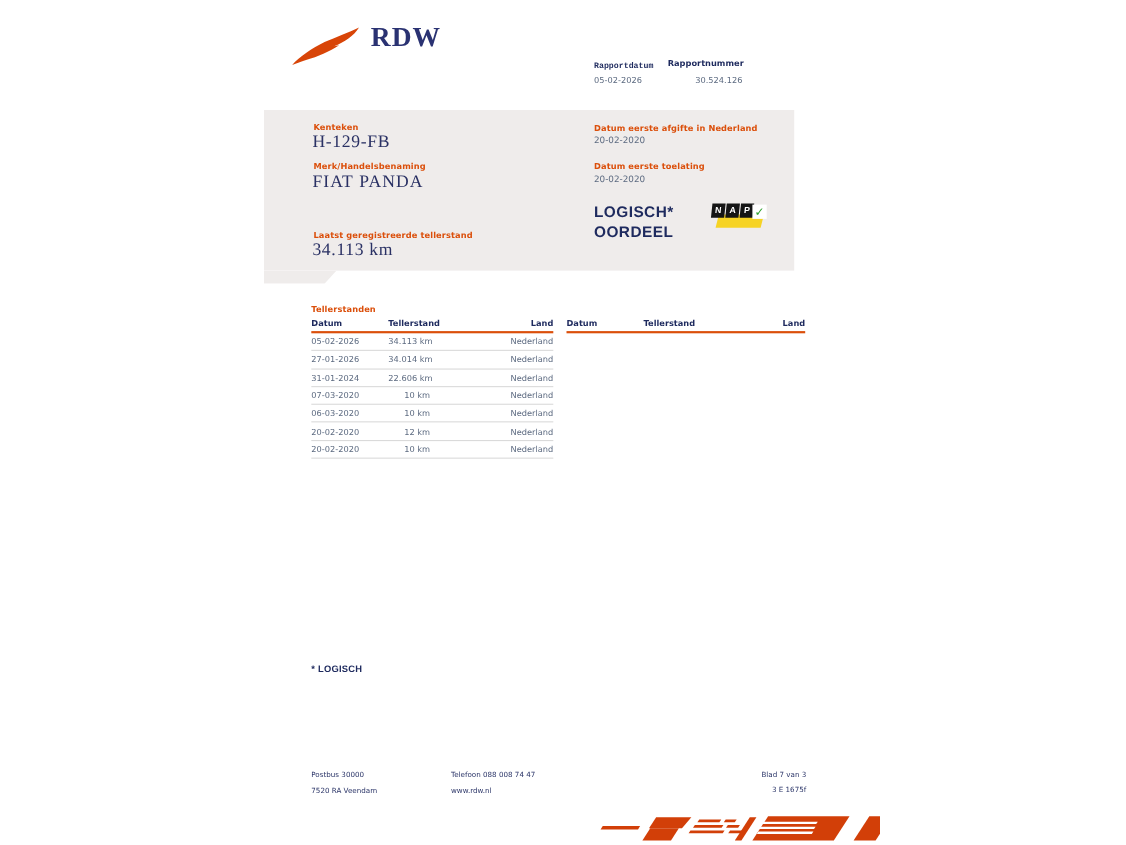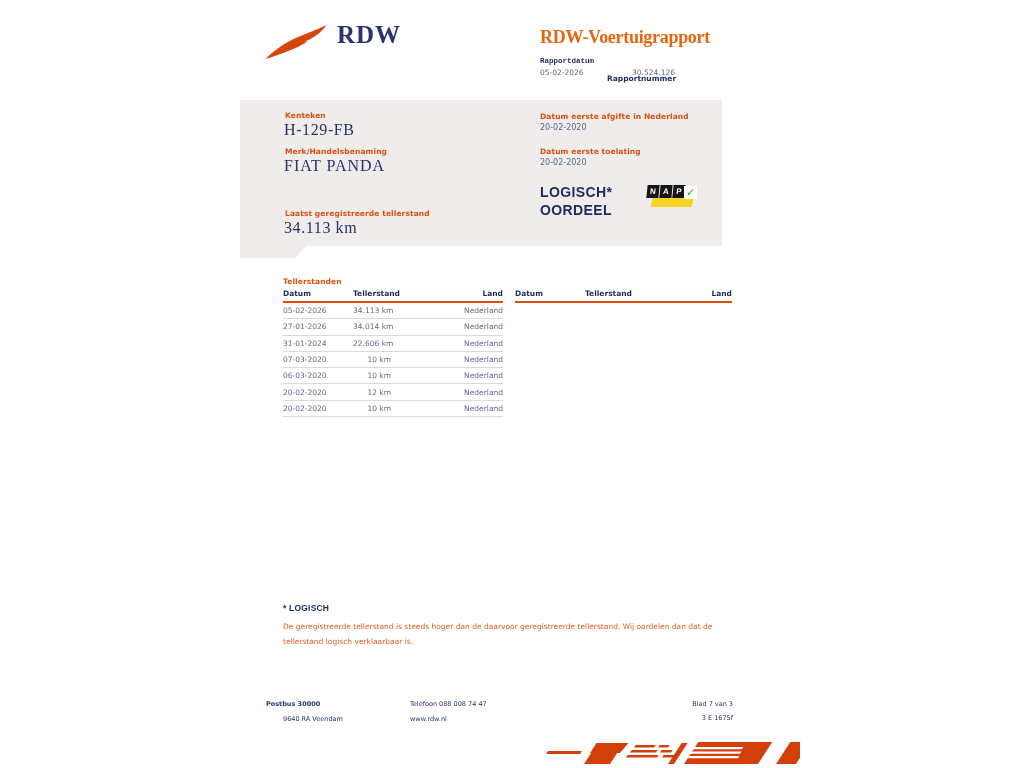--- a/index.html
+++ b/index.html
@@ -7,21 +7,21 @@
         font-family:"DejaVu Sans",sans-serif;border-radius:19px;}
   .abs{position:absolute;}
 
   
   .logo-feather{left:260px;top:24px;width:72px;height:38px;}
   .logo-text{left:337px;top:21px;font:600 25px "Liberation Serif",serif;color:#2a3272;letter-spacing:1px;}
   .report-title{left:540px;top:27px;margin:0;font:700 18px "Liberation Serif",serif;
                 color:#e8650f;letter-spacing:-.3px;white-space:nowrap;}
   .meta-label{font:700 7.5px "DejaVu Sans",sans-serif;color:#1e2a5e;white-space:nowrap;}
   .meta-value{font:400 7.5px "DejaVu Sans",sans-serif;color:#5c6a80;white-space:nowrap;}
-  .m-rd-l{left:540px;top:57px;font-family:Liberation Mono, monospace;} .m-rn-l{left:607px;top:74px;}
+  .m-rd-l{left:540px;top:57px;font-family:Liberation Mono, monospace;} .m-rn-l{left:607px;top:53px;}
   .m-rd-v{left:540px;top:68px;} .m-rn-v{left:607px;top:68px;margin-left:25px;}
 
   
   .panel{left:240px;top:100px;width:482px;height:146px;background:#efeceb;}
   .panel-tab{left:240px;top:246px;width:66px;height:12px;background:#efeceb;
              clip-path:polygon(0 0,100% 0,calc(100% - 11px) 100%,0 100%);}
   .field-label{font:700 7.5px "DejaVu Sans",sans-serif;color:#db4f0b;letter-spacing:.1px;white-space:nowrap;}
   .big-value{font:400 16px "Liberation Serif",serif;color:#2a3164;letter-spacing:.6px;white-space:nowrap;}
   .small-value{font:400 8px "DejaVu Sans",sans-serif;color:#5c6a80;white-space:nowrap;}
   .p-kent-l{left:285px;top:111px;} .p-kent-v{left:284px;top:121px;}
@@ -56,39 +56,38 @@
   .trow .c2{text-align:right;white-space:nowrap;}
   .trow .c3{text-align:right;margin-left:16px;}
 
   
   .footnote-title{left:283px;top:603px;font:700 8.5px "Liberation Sans",sans-serif;color:#1e2a5e;letter-spacing:.2px;}
   .footnote-text{left:283px;top:619px;width:434px;font:400 7.5px "DejaVu Sans",sans-serif;
                  color:#e06023;line-height:15px;}
 
   
   .footer-text{font:400 6.5px "DejaVu Sans",sans-serif;color:#2b3568;white-space:nowrap;}
-  .f-a1{left:266px;top:700px;font-weight:bold;} .f-a2{left:283px;top:715px;}
+  .f-a1{left:283px;top:700px;} .f-a2{left:283px;top:715px;}
   .f-p{left:410px;top:700px;}  .f-w{left:410px;top:715px;}
   .f-page{left:633px;top:700px;width:100px;text-align:right;}
   .f-code{left:633px;top:714px;width:100px;text-align:right;}
 
   .deco{left:540px;top:738px;width:260px;height:30px;}
 </style>
 </head>
 <body>
 
 <div class="page">
 
   <svg class="abs logo-feather" viewBox="0 0 70 40">
     <path fill="#d84508" d="M3 37 C10 29 22 21 34 15 C45 10 57 6 67 1 C62 9 53 15 43 19 L48 18 C39 24 27 29 17 32 C11 34 6 36 3 37 Z"></path>
     <path fill="#d84508" d="M40 14 L58 6 C53 12 47 15 40 17 Z"></path>
   </svg>
   <span class="abs logo-text">RDW</span>
 
-  <h1 class="abs report-title">RDW-Voertuigrapport</h1>
   <span class="abs meta-label m-rd-l">Rapportdatum</span>
   <span class="abs meta-label m-rn-l">Rapportnummer</span>
   <span class="abs meta-value m-rd-v">05-02-2026</span>
   <span class="abs meta-value m-rn-v">30.524.126</span>
 
   <div class="abs panel"></div>
   <div class="abs panel-tab"></div>
 
   <span class="abs field-label p-kent-l">Kenteken</span>
   <span class="abs big-value p-kent-v">H-129-FB</span>
@@ -171,24 +170,23 @@
 
   <div class="mtable t-right">
     <div class="thead">
       <span class="h1">Datum</span>
       <span class="h2">Tellerstand</span>
       <span class="h3">Land</span>
     </div>
   </div>
 
   <div class="abs footnote-title">* LOGISCH</div>
-  <div class="abs footnote-text">De geregistreerde tellerstand is steeds hoger dan de daarvoor geregistreerde tellerstand. Wij oordelen dan dat de tellerstand logisch verklaarbaar is.</div>
 
   <span class="abs footer-text f-a1">Postbus 30000</span>
-  <span class="abs footer-text f-a2">9640 RA Veendam</span>
+  <span class="abs footer-text f-a2">7520 RA Veendam</span>
   <span class="abs footer-text f-p">Telefoon 088 008 74 47</span>
   <span class="abs footer-text f-w">www.rdw.nl</span>
   <span class="abs footer-text f-page">Blad 7 van 3</span>
   <span class="abs footer-text f-code">3 E 1675f</span>
 
   <svg class="abs deco" viewBox="0 0 260 30">
     <g fill="#d23f08">
       <polygon points="7.95,13 41.95,13 40,16 6,16"></polygon>
       <polygon points="56.5,5 88.5,5 80,15 50,15"></polygon>
       <polygon points="51.15,15 77.15,15 70,26 44,26"></polygon>

